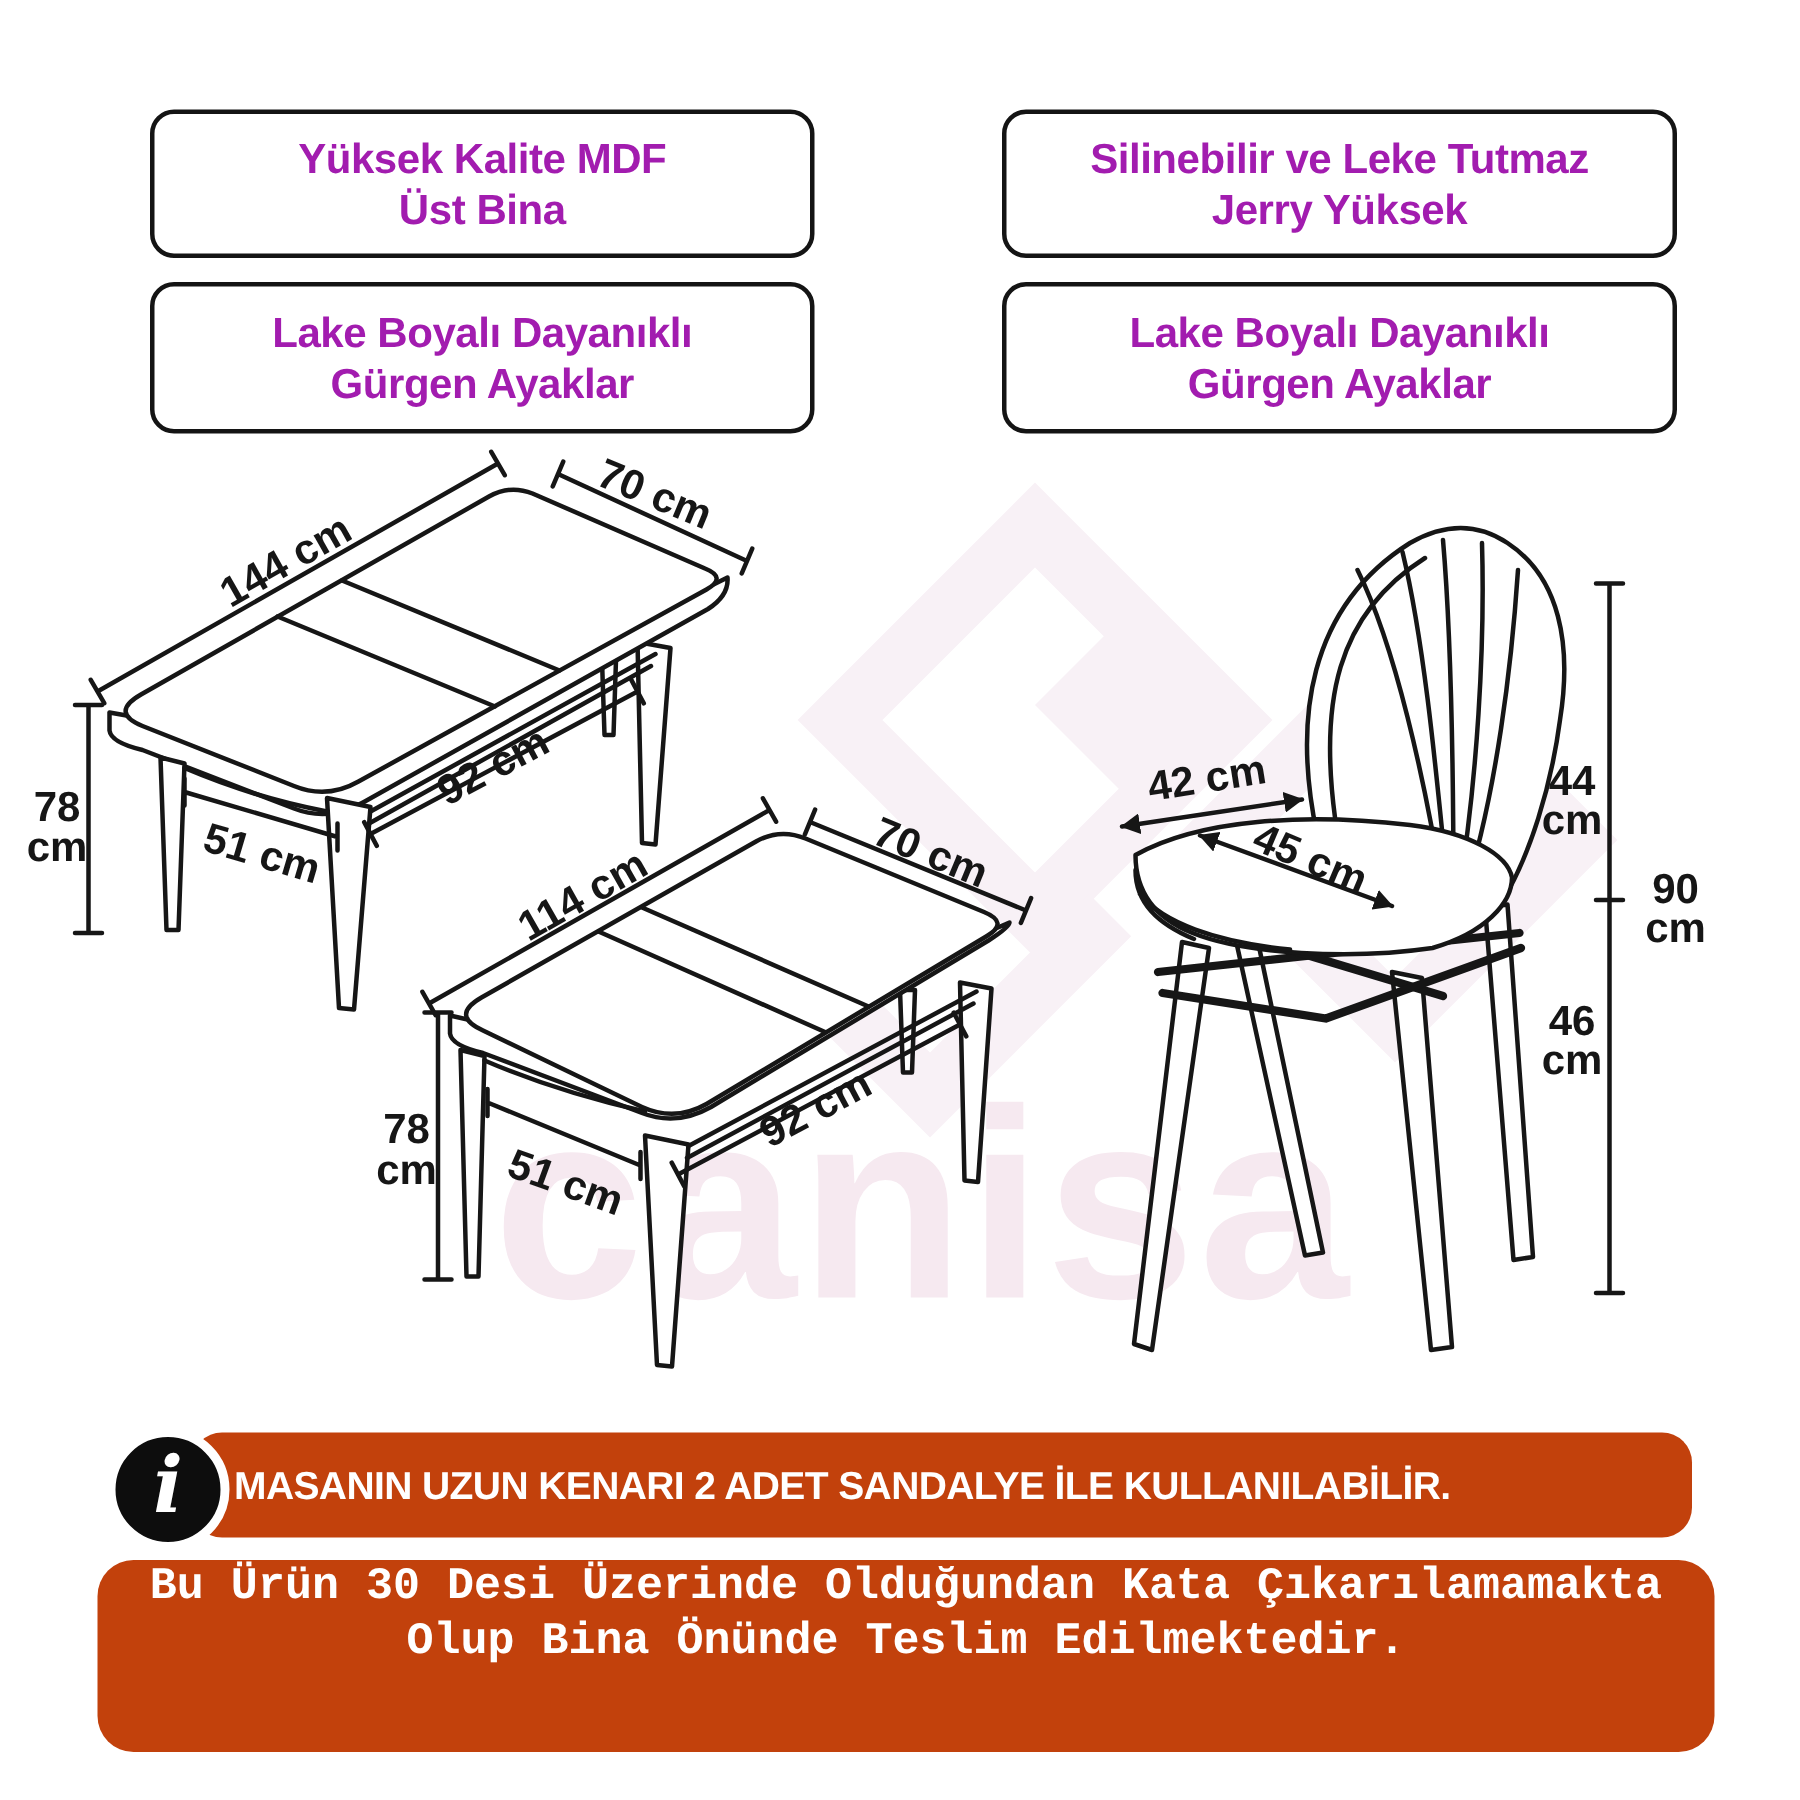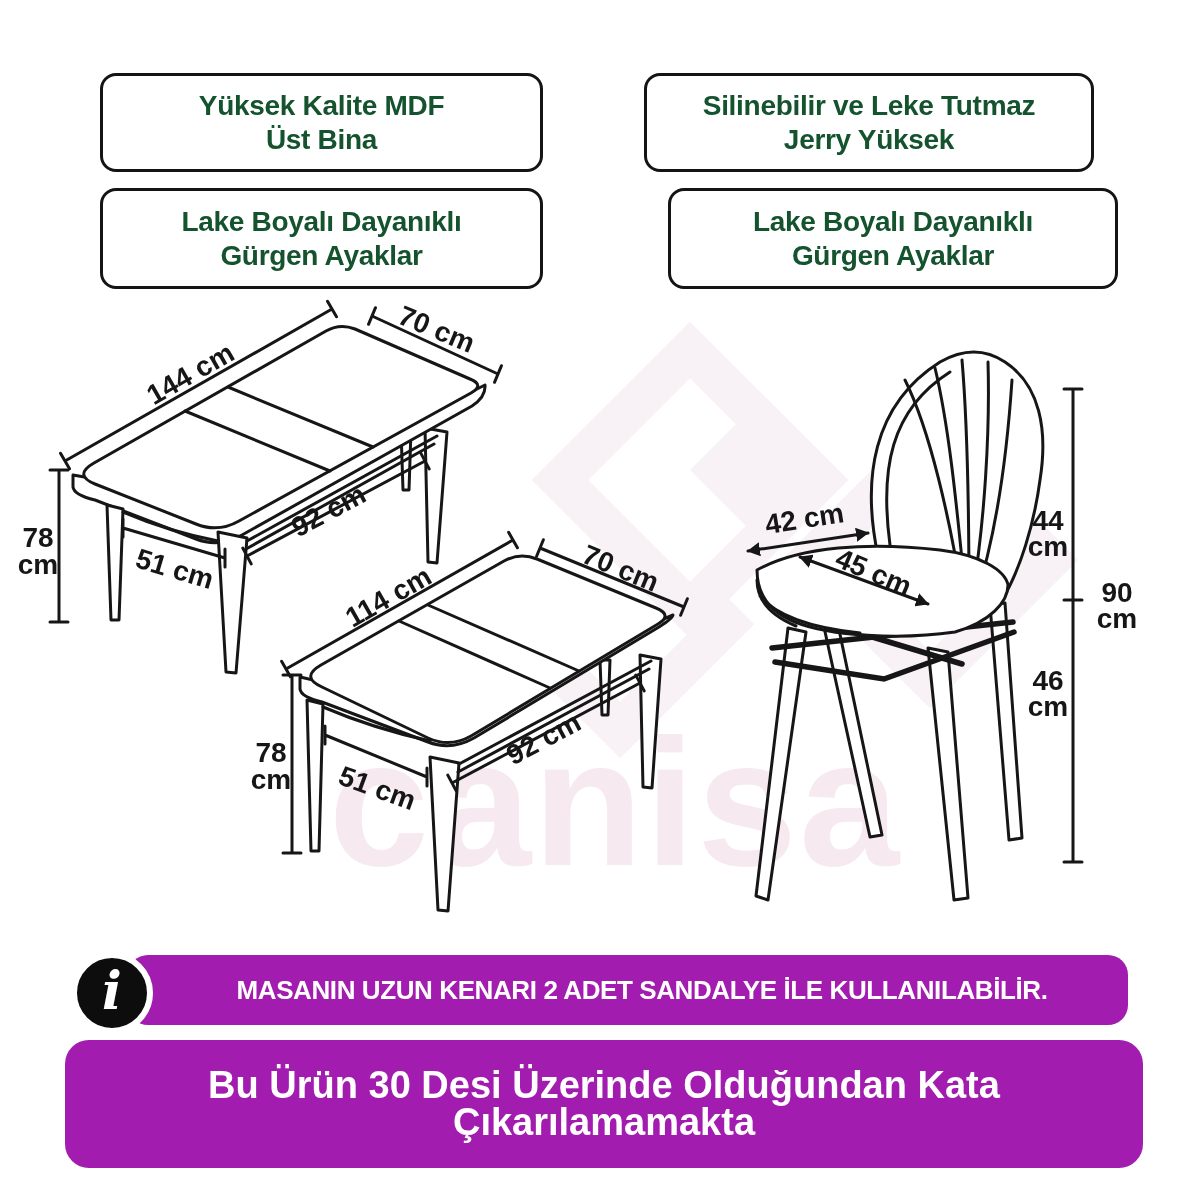--- a/index.html
+++ b/index.html
@@ -1,28 +1,28 @@
 <!DOCTYPE html>
 <html><head>
 <meta charset="utf-8">
 <style>
   html,body{margin:0;padding:0;background:#fff;}
   .canvas{position:relative;width:1200px;height:1200px;background:#ffffff;overflow:hidden;
           font-family:"Liberation Sans",sans-serif;}
   .diagram-svg{position:absolute;left:0;top:0;}
   .feature-box{position:absolute;border:3px solid #141414;border-radius:16px;background:#fff;
                display:flex;flex-direction:column;align-items:center;justify-content:center;
-               text-align:center;color:#14532d;font-weight:bold;font-size:28px;line-height:34px;
+               text-align:center;color:#a21caf;font-weight:bold;font-size:28px;line-height:34px;
                letter-spacing:-0.3px;}
-  .banner{position:absolute;background:#a21caf;color:#fff;display:flex;align-items:center;
-          justify-content:center;text-align:center;}
+  .banner{position:absolute;background:#c2410c;color:#fff;display:flex;align-items:center;
+          text-align:center;}
   .banner-info{left:128px;top:955px;width:1000px;height:70px;border-radius:20px;
                font-weight:bold;font-size:26px;letter-spacing:-0.4px;padding-left:28px;box-sizing:border-box;}
   .banner-delivery{left:65px;top:1040px;width:1078px;height:128px;border-radius:24px;
-                   flex-direction:column;font-weight:bold;font-size:38px;line-height:37px;}
+                   flex-direction:column;font-weight:bold;font-size:30px;line-height:37px;font-family:Liberation Mono, monospace;}
   .info-circle{position:absolute;left:71px;top:952px;width:82px;height:82px;border-radius:50%;
                background:#0d0d0d;border:6px solid #ffffff;box-sizing:border-box;
                display:flex;align-items:center;justify-content:center;}
   .info-circle span{font-family:"DejaVu Serif",serif;font-style:italic;font-weight:bold;
                     font-size:52px;color:#fff;line-height:1;margin-top:-4px;}
   .dim{font-family:"Liberation Sans",sans-serif;font-weight:bold;font-size:28px;fill:#161616;
        text-anchor:middle;}
   .wm-text{font-family:"Liberation Sans",sans-serif;font-weight:bold;fill:#f6e9f0;
            text-anchor:middle;letter-spacing:2px;}
   .art{stroke:#161616;stroke-width:3;stroke-linejoin:round;stroke-linecap:round;}
@@ -177,33 +177,34 @@
   </svg>
 
   <div class="feature-box" style="left:100px;top:73px;width:437px;height:93px;">
     <span>Yüksek Kalite MDF</span>
     <span>Üst Bina</span>
   </div>
   <div class="feature-box" style="left:100px;top:188px;width:437px;height:95px;">
     <span>Lake Boyalı Dayanıklı</span>
     <span>Gürgen Ayaklar</span>
   </div>
-  <div class="feature-box" style="left:644px;top:73px;width:444px;height:93px;">
+  <div class="feature-box" style="left:668px;top:73px;width:444px;height:93px;">
     <span>Silinebilir ve Leke Tutmaz</span>
     <span>Jerry Yüksek</span>
   </div>
   <div class="feature-box" style="left:668px;top:188px;width:444px;height:95px;">
     <span>Lake Boyalı Dayanıklı</span>
     <span>Gürgen Ayaklar</span>
   </div>
 
   <div class="banner banner-info">
     <span>MASANIN UZUN KENARI 2 ADET SANDALYE  İLE KULLANILABİLİR.</span>
   </div>
   <div class="info-circle">
     <span>i</span>
   </div>
 
   <div class="banner banner-delivery">
     <div>Bu Ürün 30 Desi Üzerinde Olduğundan Kata Çıkarılamamakta</div>
+    <div>Olup Bina Önünde Teslim Edilmektedir.</div>
   </div>
 
 </div>
 
 </body></html>

